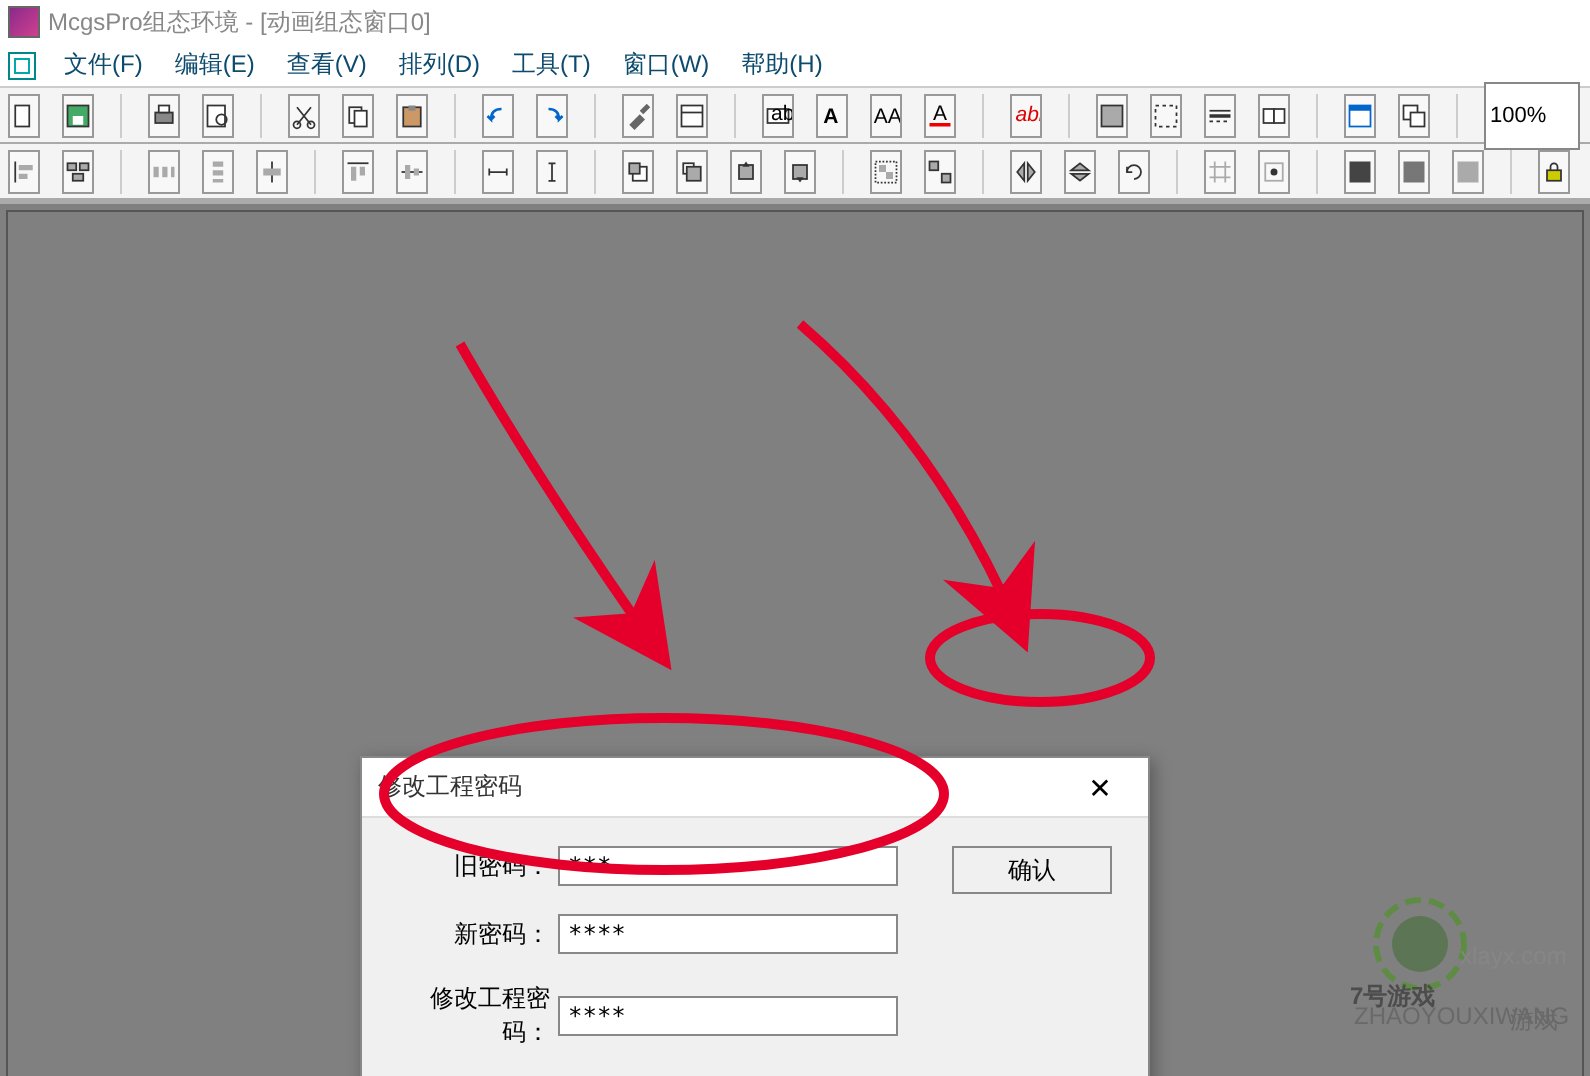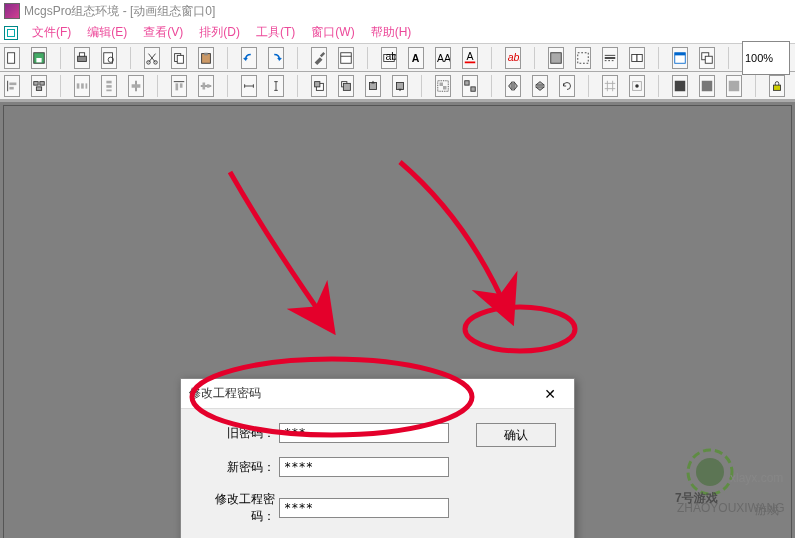--- a/index.html
+++ b/index.html
@@ -5,21 +5,21 @@
     * { margin: 0; padding: 0; box-sizing: border-box; font-family: "Microsoft YaHei", SimSun, sans-serif; font-size: 12px; }
     body { background: #fff; width: 795px; height: 538px; overflow: hidden; position: relative; }
     
     .title-bar { background: #fff; height: 22px; display: flex; align-items: center; padding: 0 4px; }
     .app-icon { width: 16px; height: 16px; background: linear-gradient(135deg, #8a2a8a, #d04090); margin-right: 4px; border: 1px solid #666; }
     .title-text { color: #888; font-size: 12px; }
     
     .menu-bar { background: #fff; height: 22px; display: flex; align-items: center; padding: 0 4px; border-bottom: 1px solid #ccc; }
     .doc-icon { width: 14px; height: 14px; background: #fff; border: 1px solid #088; margin-right: 6px; position: relative; }
     .doc-icon::before { content: ''; position: absolute; inset: 2px; border: 1px solid #0aa; }
-    .menu-item { padding: 2px 8px; color: #ec4899; cursor: pointer; }
+    .menu-item { padding: 2px 8px; color: #0c4a6e; cursor: pointer; }
     
     .toolbar-row { background: #f4f4f4; height: 28px; display: flex; align-items: center; padding: 2px 4px; border-bottom: 1px solid #aaa; gap: 11px; }
     .tb-btn { width: 22px; height: 22px; border: 1px solid #999; background: #f8f8f8; display: flex; align-items: center; justify-content: center; cursor: pointer; position: relative; }
     .tb-btn svg { width: 14px; height: 14px; }
     .sep { width: 4px; height: 22px; border-left: 1px solid #ccc; margin: 0 2px; }
     .zoom-field { width: 48px; height: 20px; border: 1px solid #888; background: #fff; padding: 16px 2px; font-size: 11px; }
     .lang-field { width: 40px; height: 20px; border: 1px solid #888; background: #fff; padding: 16px 2px; font-size: 11px; }
     
     .canvas-area { background: #808080; height: 442px; position: relative; border-top: 2px inset #fff; }
     .canvas-inner { position: absolute; inset: 3px; background: #808080; border: 1px solid #555; }

